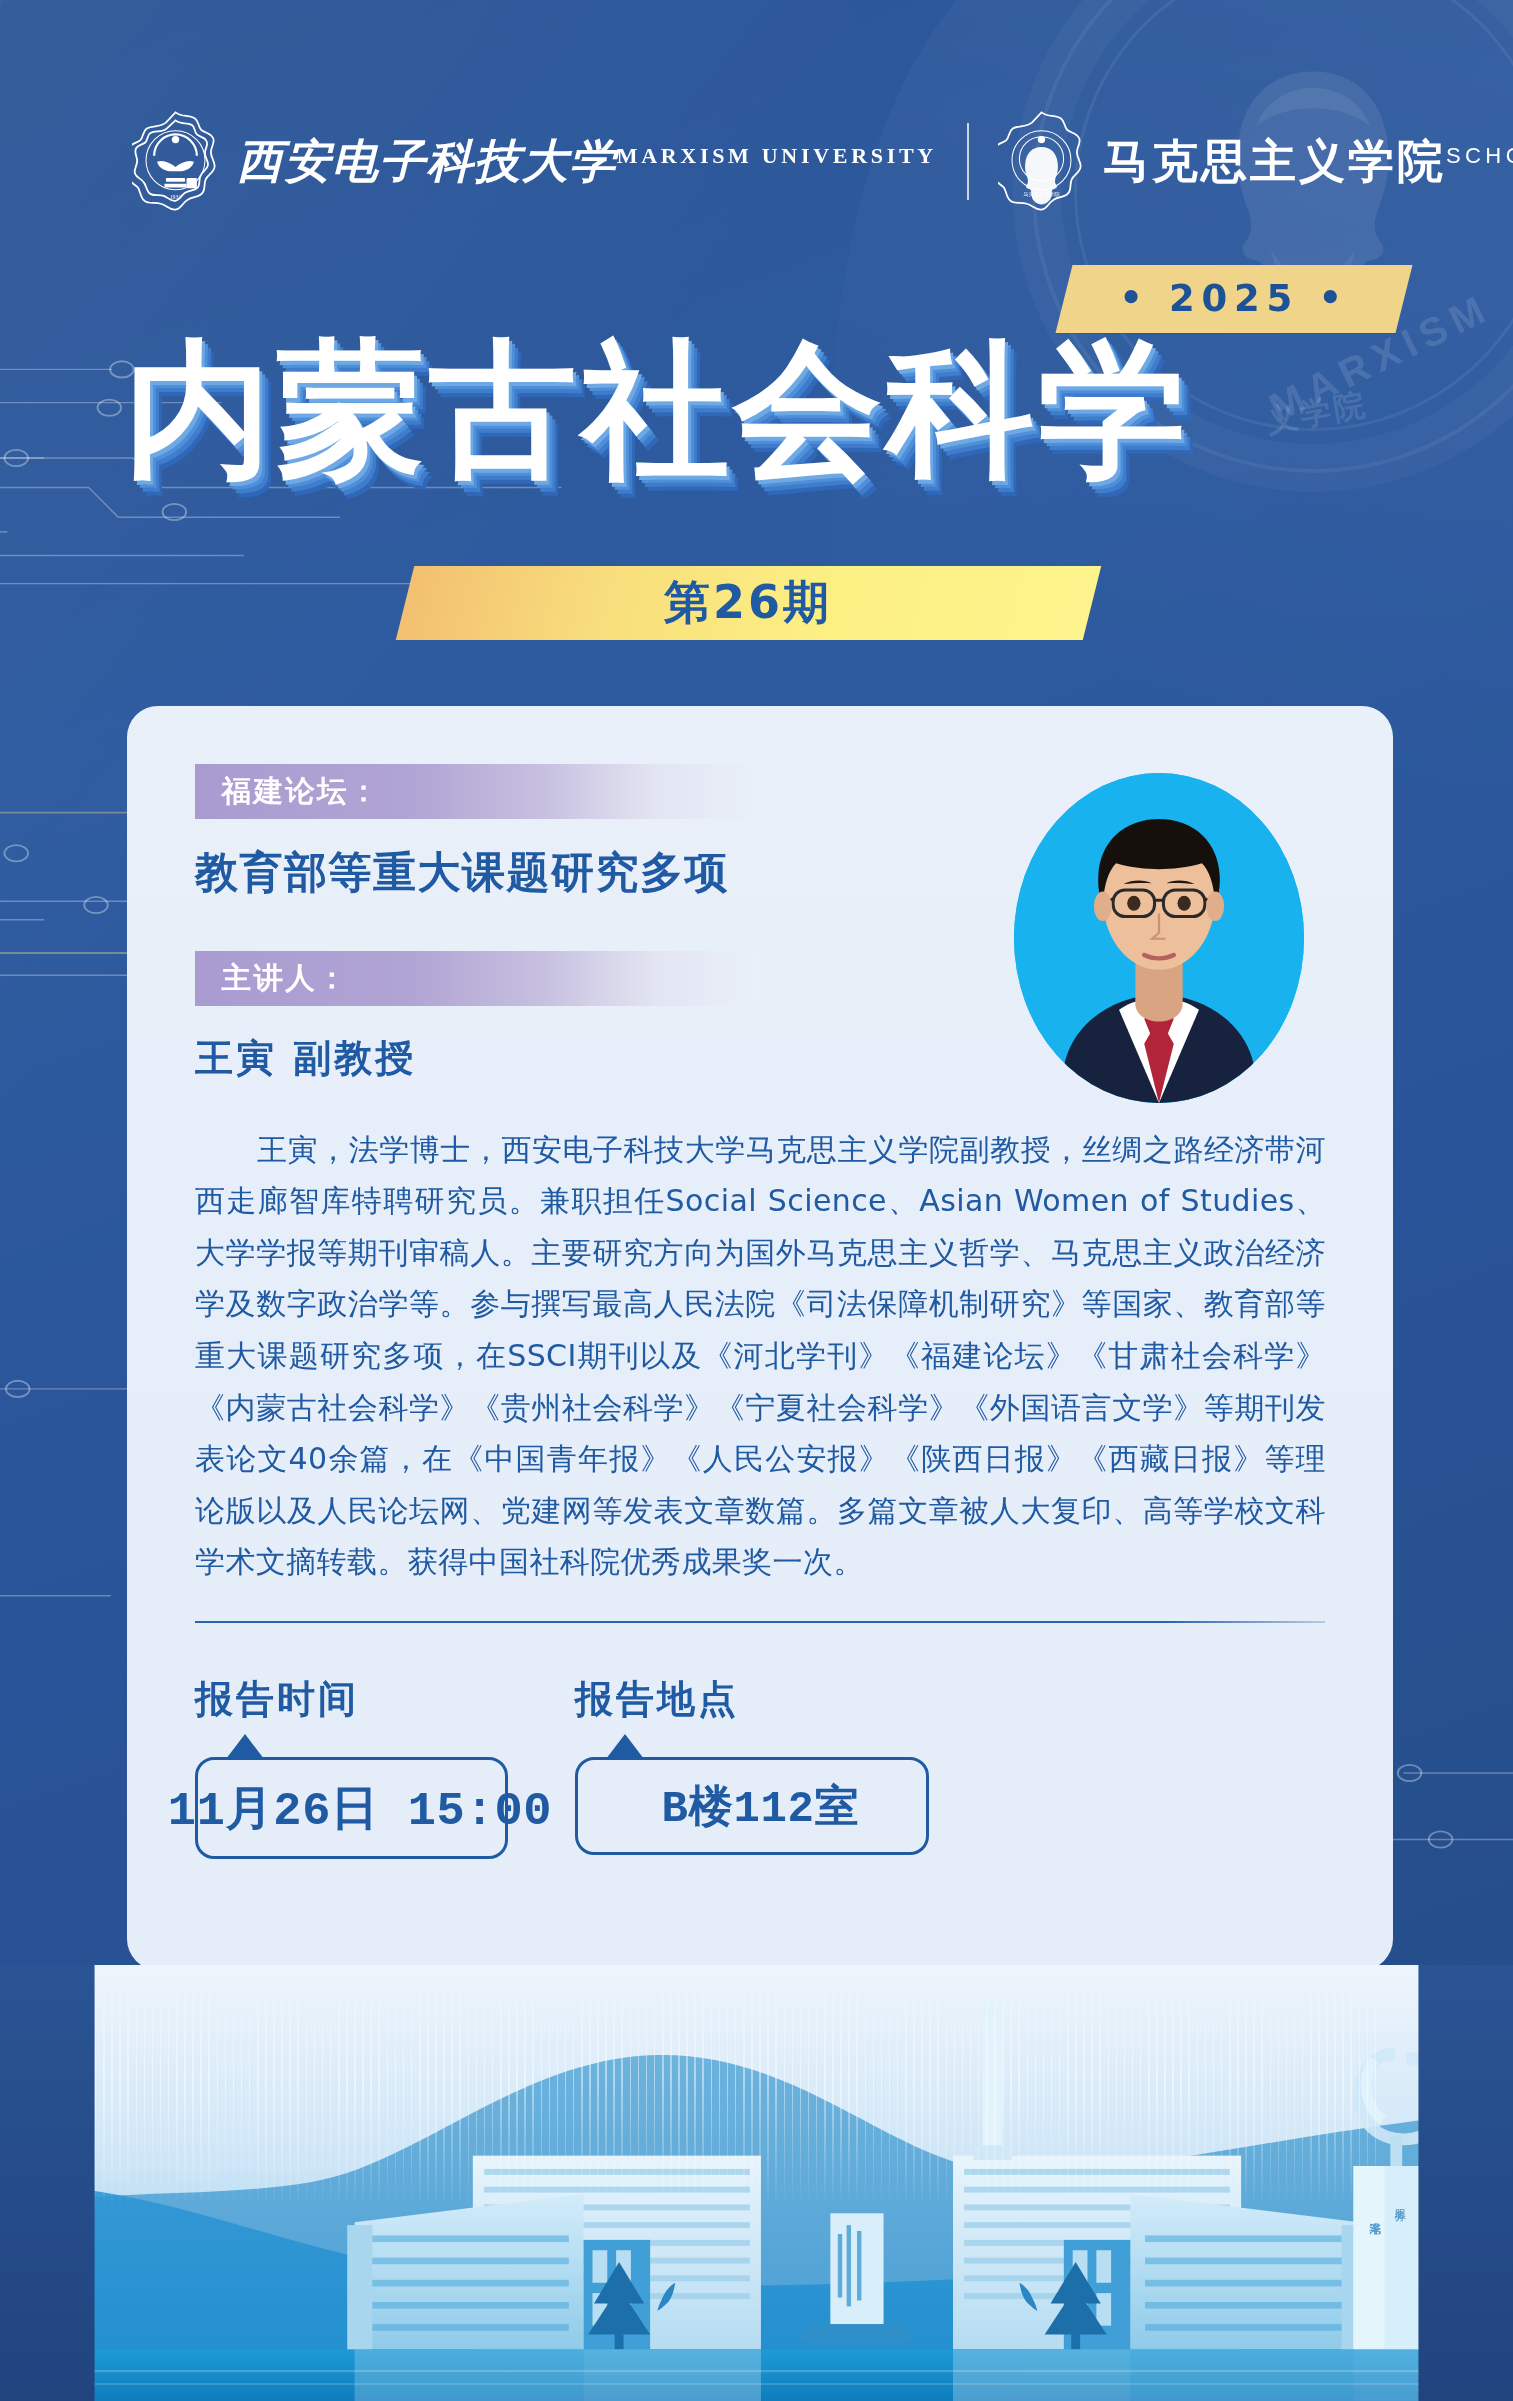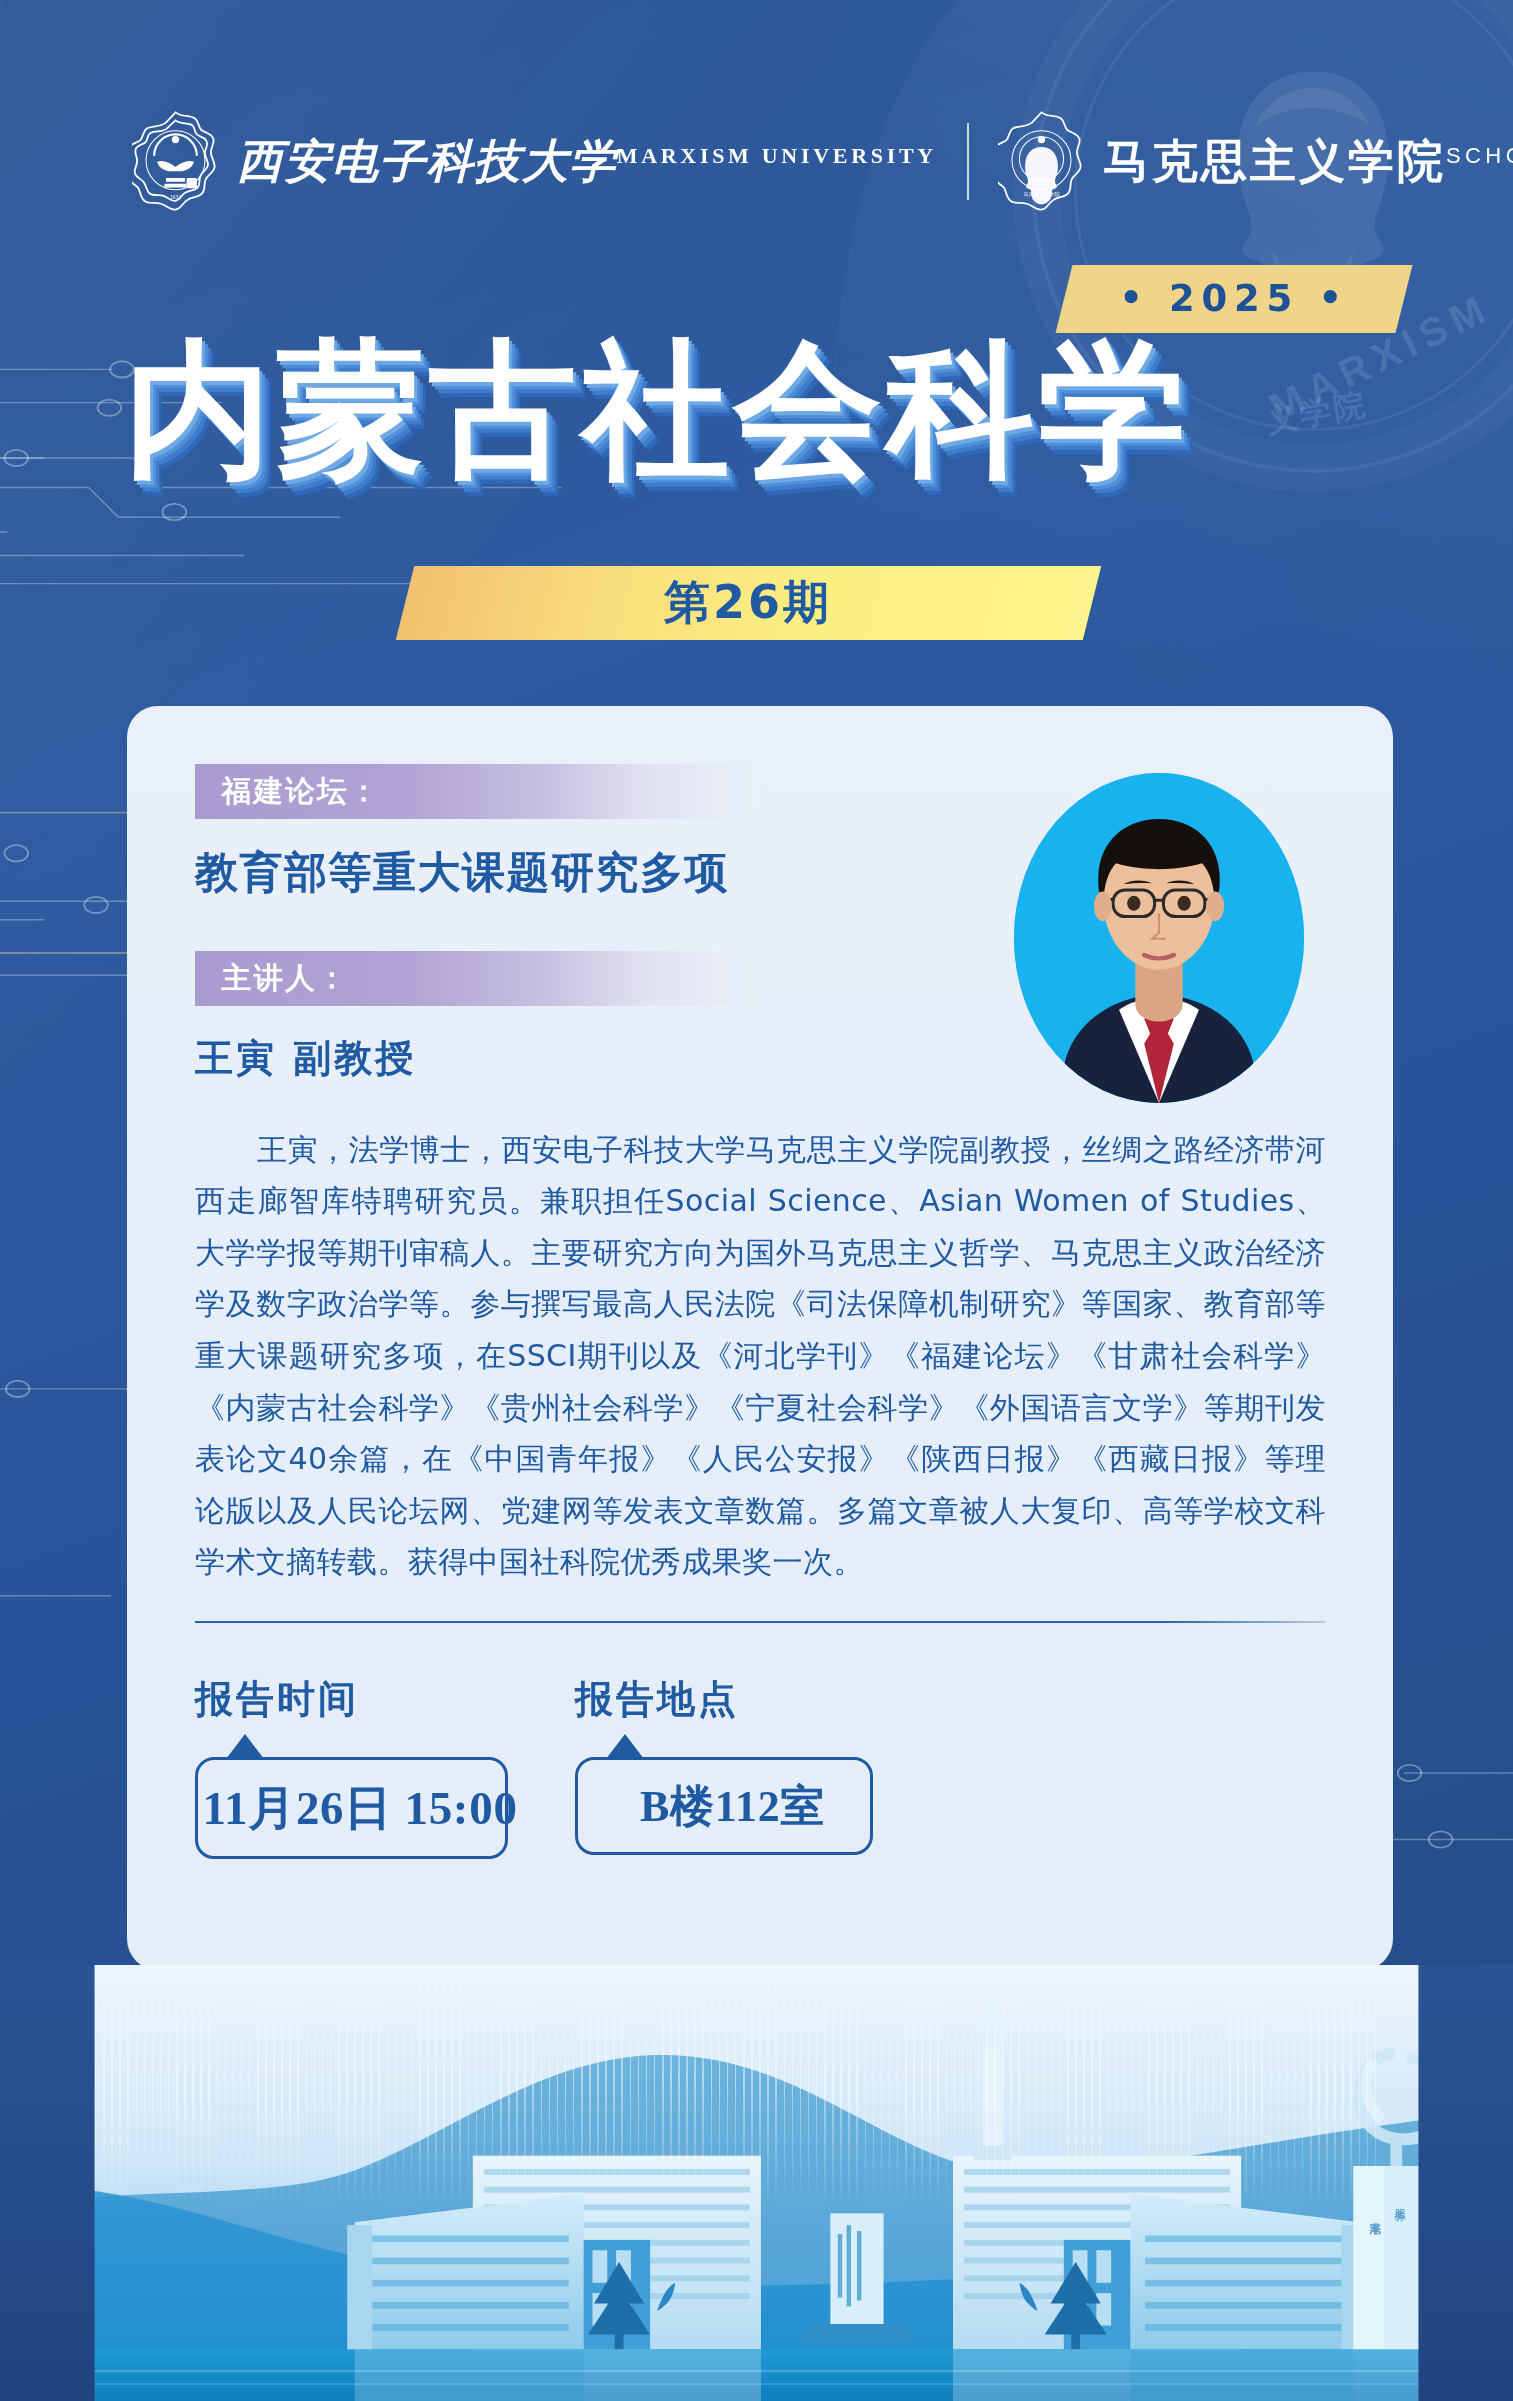--- a/index.html
+++ b/index.html
@@ -215,24 +215,24 @@
   }
   .info-box{
     margin-top:-1.5px;
     border:3px solid #1f5aa3;
     border-radius:19px;
     display:flex; align-items:center; justify-content:center;
     padding:16.3px 25px;
     min-height:83px;
   }
   .info-box.time{ width:313px; }
-  .info-box.place{ width:298px; }
+  .info-box.place{ width:354px; }
   .info-value{
     color:#1f5aa3; font-weight:700; font-size:47px; letter-spacing:0.7px;
-    font-family:Liberation Serif, serif;
+    font-family:Liberation Mono, monospace;
     white-space:nowrap;
     margin-left:17px;
   }
   .info-box.place .info-value{ font-size:44px; }
   
   .city{
     position:absolute; left:0; right:0; bottom:0; height:436px;
     overflow:hidden;
   }
   .city svg{ display:block; width:100%; height:100%; }

